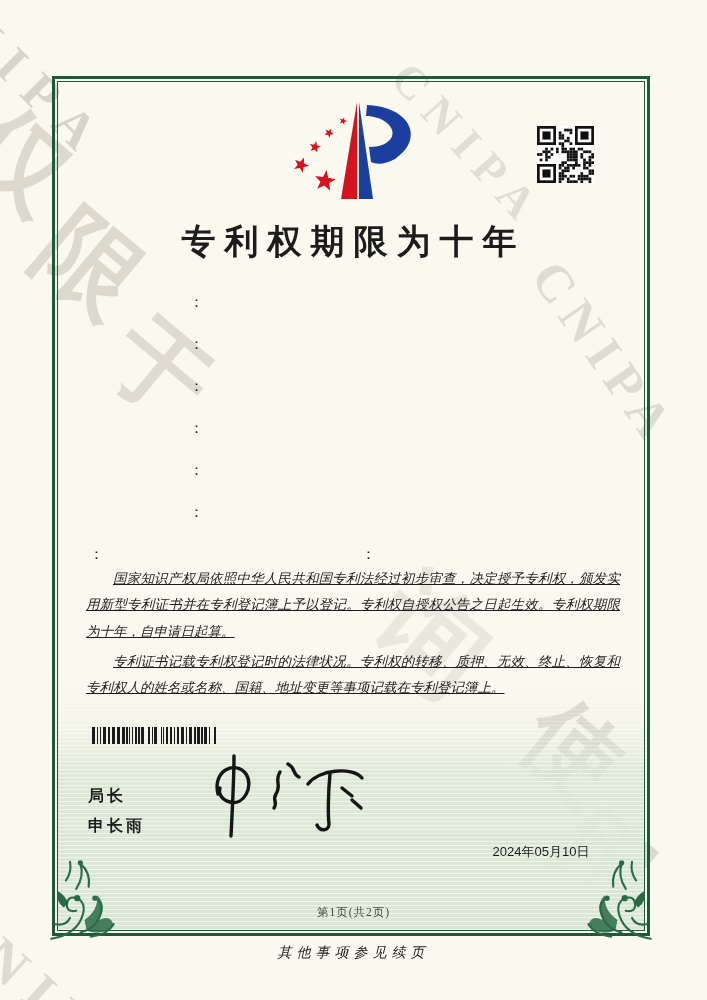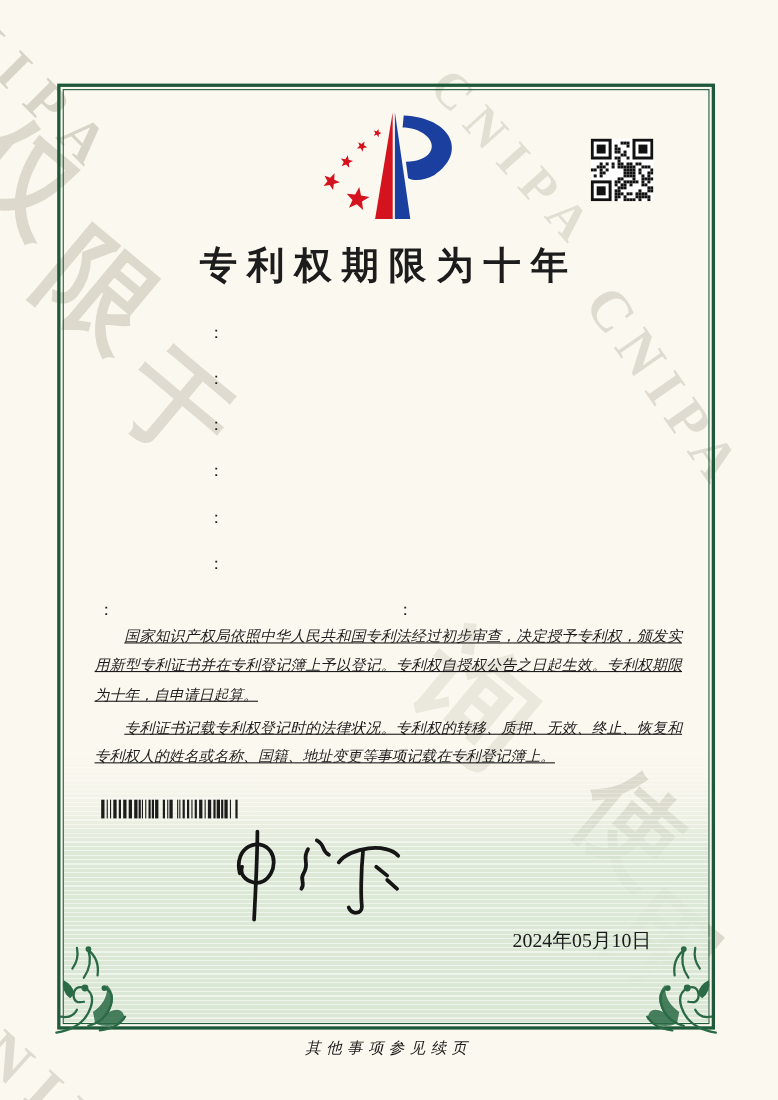--- a/index.html
+++ b/index.html
@@ -46,22 +46,22 @@
   .paras p{margin:0 0 4px 0;text-indent:2em;text-decoration:underline;}
   
   .barcode{position:absolute;left:92px;top:727px;width:181px;height:17px;display:flex;z-index:4;}
   .barcode i{display:block;height:100%;}
   .bar-d{background:#1b1b1b;}
   .bar-s{background:transparent;}
   .signer{position:absolute;left:88px;top:786px;z-index:4;
     font-family:"Liberation Sans","DejaVu Sans",sans-serif;font-weight:700;font-size:16px;letter-spacing:3px;}
   .signer div{margin-bottom:9px;}
   .signature{position:absolute;left:196px;top:750px;width:190px;height:90px;z-index:4;}
-  .issue-date{position:absolute;left:466px;top:843px;width:150px;
-    font-size:18px;z-index:4;font-family:Liberation Serif, serif;}
+  .issue-date{position:absolute;left:466px;top:843px;width:150px;text-align:center;
+    font-size:13px;z-index:4;font-family:Liberation Sans, sans-serif;}
   .page-note{position:absolute;left:0;right:0;top:905px;text-align:center;
     font-size:11.5px;color:#3d4a3d;letter-spacing:1px;z-index:4;}
   .cont-note{position:absolute;left:0;right:0;top:944px;text-align:center;
     font-size:14px;letter-spacing:5px;font-style:italic;z-index:4;}
 </style>
 </head>
 <body>
 
 <div class="page">
 
@@ -374,32 +374,37 @@
       <i class="bar-d" style="width:2px"></i>
       <i class="bar-s" style="width:1px"></i>
       <i class="bar-d" style="width:3px"></i>
       <i class="bar-s" style="width:2px"></i>
       <i class="bar-d" style="width:1px"></i>
       <i class="bar-s" style="width:4px"></i>
       <i class="bar-d" style="width:2px"></i>
       <i class="bar-s" style="width:4px"></i>
     </div>
 
+  <div class="signer">
+    <div>局长</div>
+    <div>申长雨</div>
+  </div>
 
   <svg class="signature" viewBox="0 0 190 90">
     <g fill="none" stroke="#151515" stroke-width="3.4" stroke-linecap="round" stroke-linejoin="round">
       <path d="M22 44 C16 20 40 10 50 24 C58 36 48 56 34 52 C26 50 22 44 24 38"></path>
       <path d="M38 6 C38 30 36 66 35 86"></path>
       <path d="M84 22 C78 32 86 34 80 44 C76 50 82 52 78 58"></path>
       <path d="M92 14 C100 18 96 24 103 27"></path>
       <path d="M112 34 C122 20 156 16 166 28"></path>
       <path d="M134 24 C132 44 132 66 133 74 C133 81 124 82 121 75"></path>
       <path d="M146 38 l10 8"></path>
       <path d="M156 50 l9 8"></path>
     </g>
   </svg>
 
   <div class="issue-date">2024年05月10日</div>
 
+  <div class="page-note">第1页(共2页)</div>
 
   <div class="cont-note">其他事项参见续页</div>
 
 </div>
 
 </body></html>

